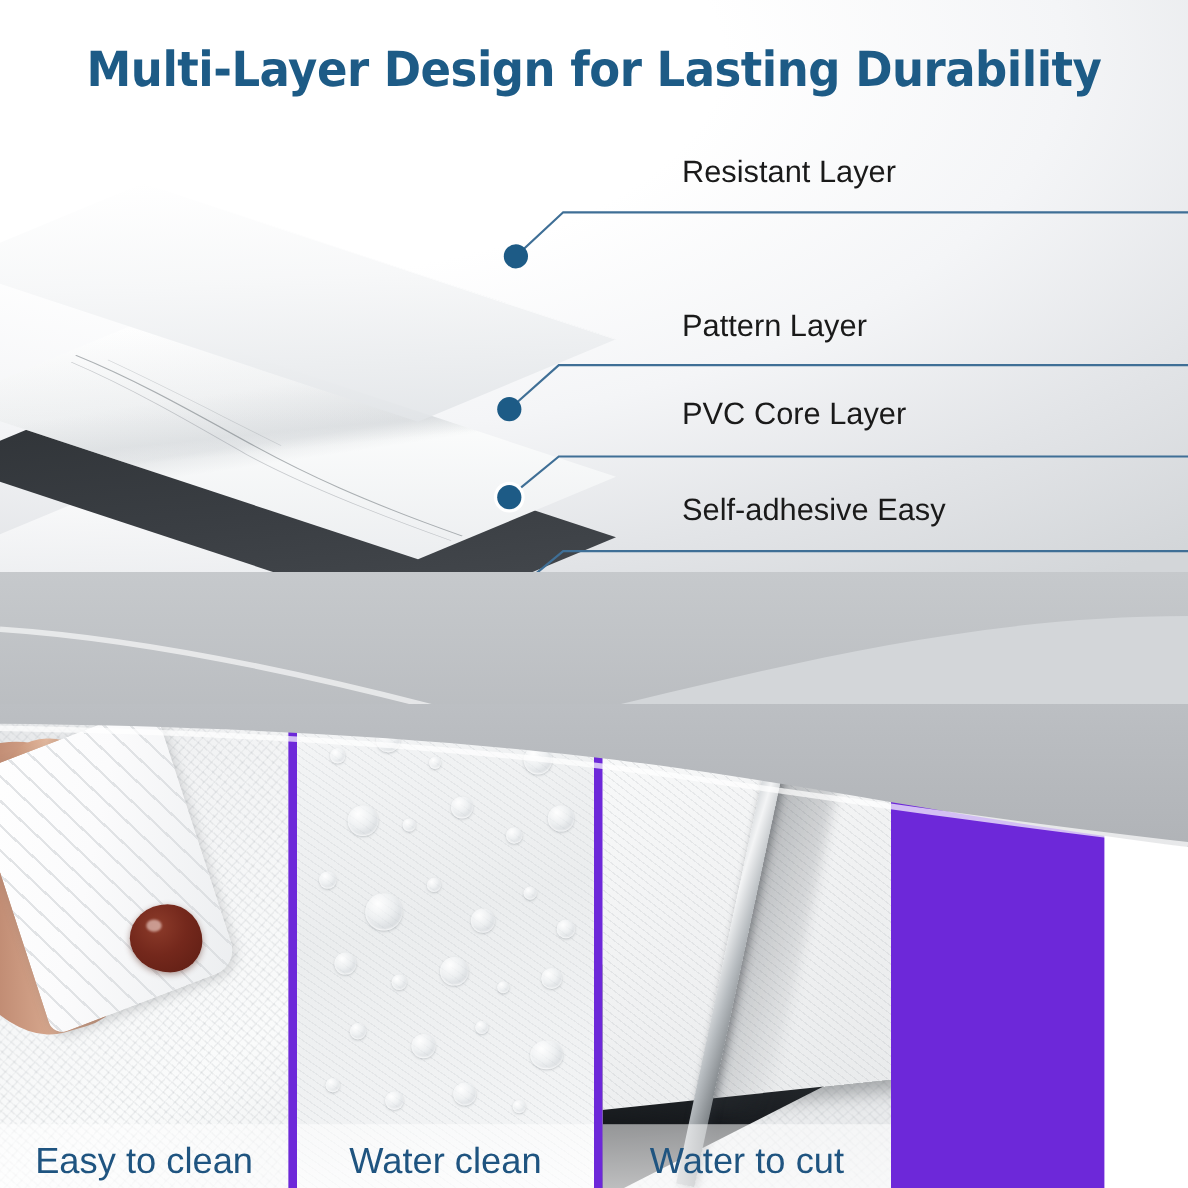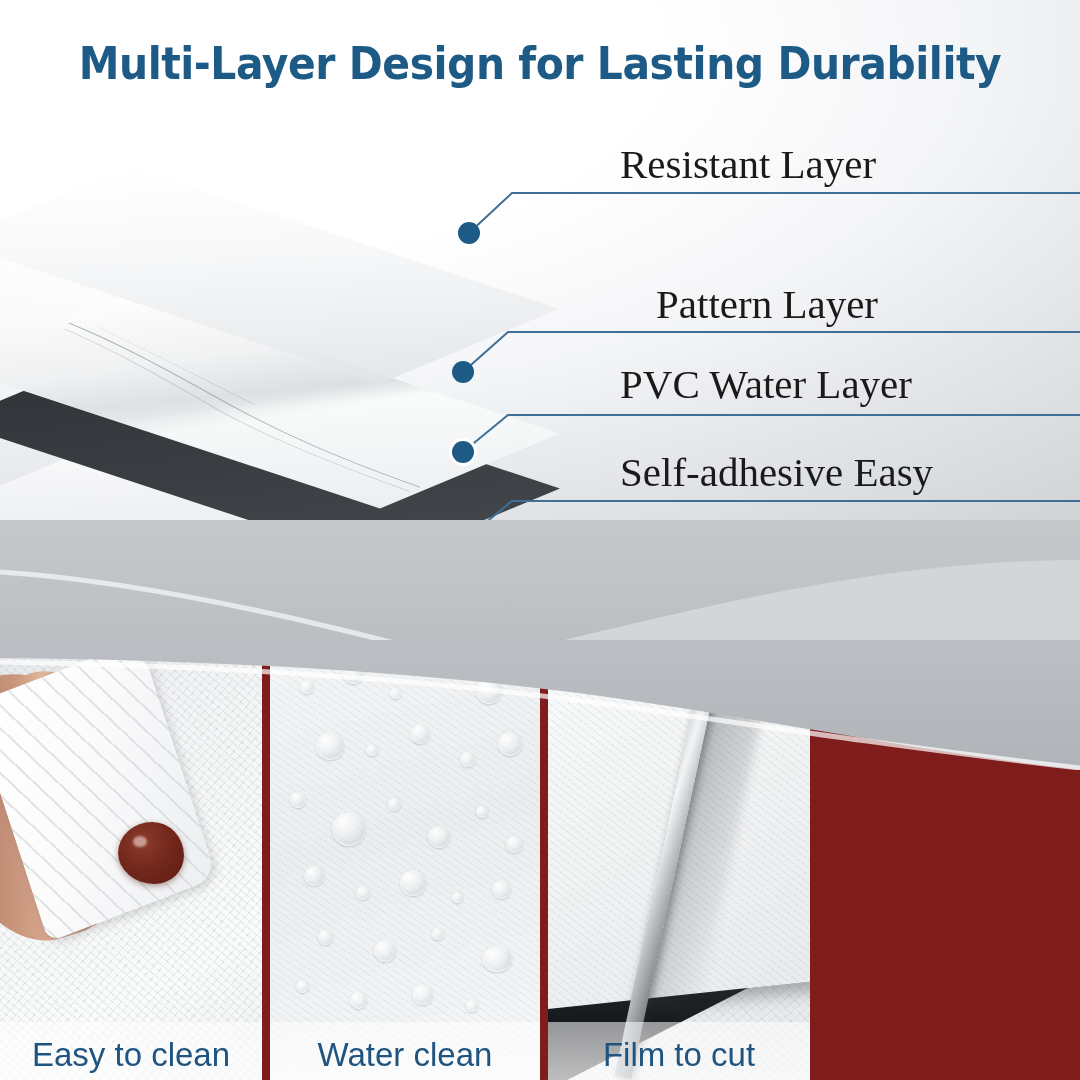--- a/index.html
+++ b/index.html
@@ -88,33 +88,33 @@
     background:linear-gradient(125deg, rgba(255,255,255,0.80) 0%, rgba(233,235,238,0.80) 60%, rgba(214,217,221,0.80) 100%);
   }
   .dot {
     position:absolute; width:22px; height:22px; border-radius:50%;
     background:#1d5b86;
   }
   .dot.ringed { box-shadow:0 0 0 3px #ffffff; }
 
   .layer-label {
     position:absolute;
-    font-size:41px;
+    font-size:28px;
     color:#1a1a1a;
     white-space:nowrap;
-    font-family:Liberation Serif, serif;
+    font-family:Liberation Sans, sans-serif;
   }
 
   
   #wave { position:absolute; left:0; top:520px; width:1080px; height:240px; }
 
   
   #photos {
-    position:absolute; left:0; top:640px; width:1080px; height:440px;
-    background:#7f1d1d;
+    position:absolute; left:0; top:640px; width:1004px; height:440px;
+    background:#6d28d9;
   }
   .panel {
     position:absolute; top:0; height:440px; overflow:hidden;
     background:#f2f3f4;
   }
   #panel-0 { left:0px;   width:262px; }
   #panel-1 { left:270px; width:270px; }
   #panel-2 { left:548px; width:262px; }
   #panel-3 { left:818px; width:262px; }
 
@@ -267,22 +267,22 @@
       <polyline points="463,452 508,415 1080,415" fill="none" stroke="#3f6f96" stroke-width="2"></polyline>
       <polyline points="467,538 512,501 1080,501" fill="none" stroke="#3f6f96" stroke-width="2"></polyline>
     </svg>
 
     <div class="dot" style="left:458px; top:222px;"></div>
     <div class="dot" style="left:452px; top:361px;"></div>
     <div class="dot ringed" style="left:452px; top:441px;"></div>
     <div class="dot ringed" style="left:456px; top:527px;"></div>
 
     <div class="layer-label" style="left:620px; top:140px;">Resistant Layer</div>
-    <div class="layer-label" style="left:620px; top:280px;margin-left:36px;">Pattern Layer</div>
-    <div class="layer-label" style="left:620px; top:360px;">PVC Water Layer</div>
+    <div class="layer-label" style="left:620px; top:280px;">Pattern Layer</div>
+    <div class="layer-label" style="left:620px; top:360px;">PVC Core Layer</div>
     <div class="layer-label" style="left:620px; top:448px;">Self-adhesive Easy</div>
   </div>
 
   <svg id="wave" viewBox="0 0 1080 240" preserveAspectRatio="none">
     <defs>
       <linearGradient id="gGrey" x1="0" y1="0" x2="0" y2="1">
         <stop offset="0%" stop-color="#c6c9cc"></stop>
         <stop offset="100%" stop-color="#b4b7bb"></stop>
       </linearGradient>
     </defs>
@@ -342,21 +342,21 @@
       <div class="caption">Water clean</div>
     </div>
 
     <div class="panel" id="panel-2">
       <div class="tex"></div>
       <div class="dark-corner"></div>
       <div class="tile-over"></div>
       <div class="blade-shadow"></div>
       <div class="blade"></div>
       <div class="caption-band"></div>
-      <div class="caption">Film to cut</div>
+      <div class="caption">Water to cut</div>
     </div>
 
 
     <svg class="wave-over" viewBox="0 0 1080 130" preserveAspectRatio="none">
       <defs>
         <linearGradient id="gGrey2" x1="0" y1="0" x2="0" y2="1">
           <stop offset="0%" stop-color="#bcbfc3"></stop>
           <stop offset="100%" stop-color="#b0b3b7"></stop>
         </linearGradient>
       </defs>

